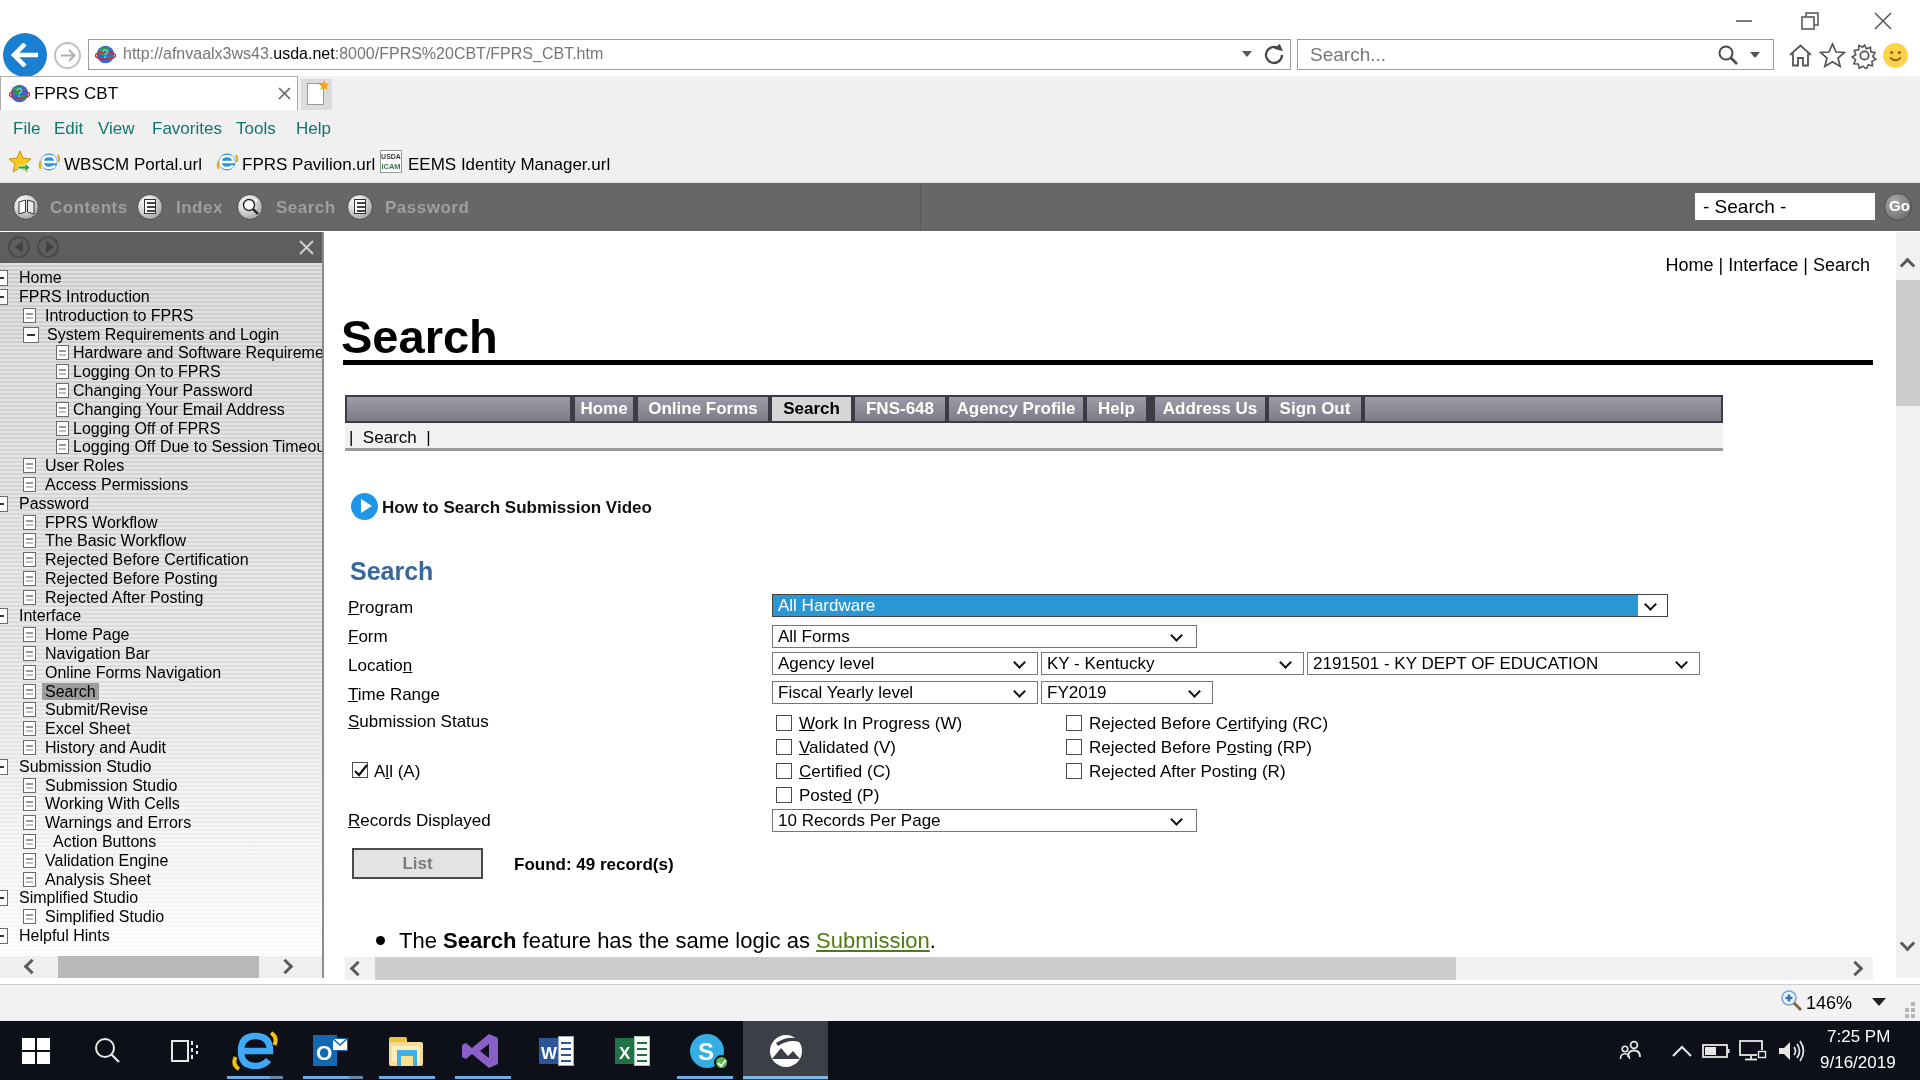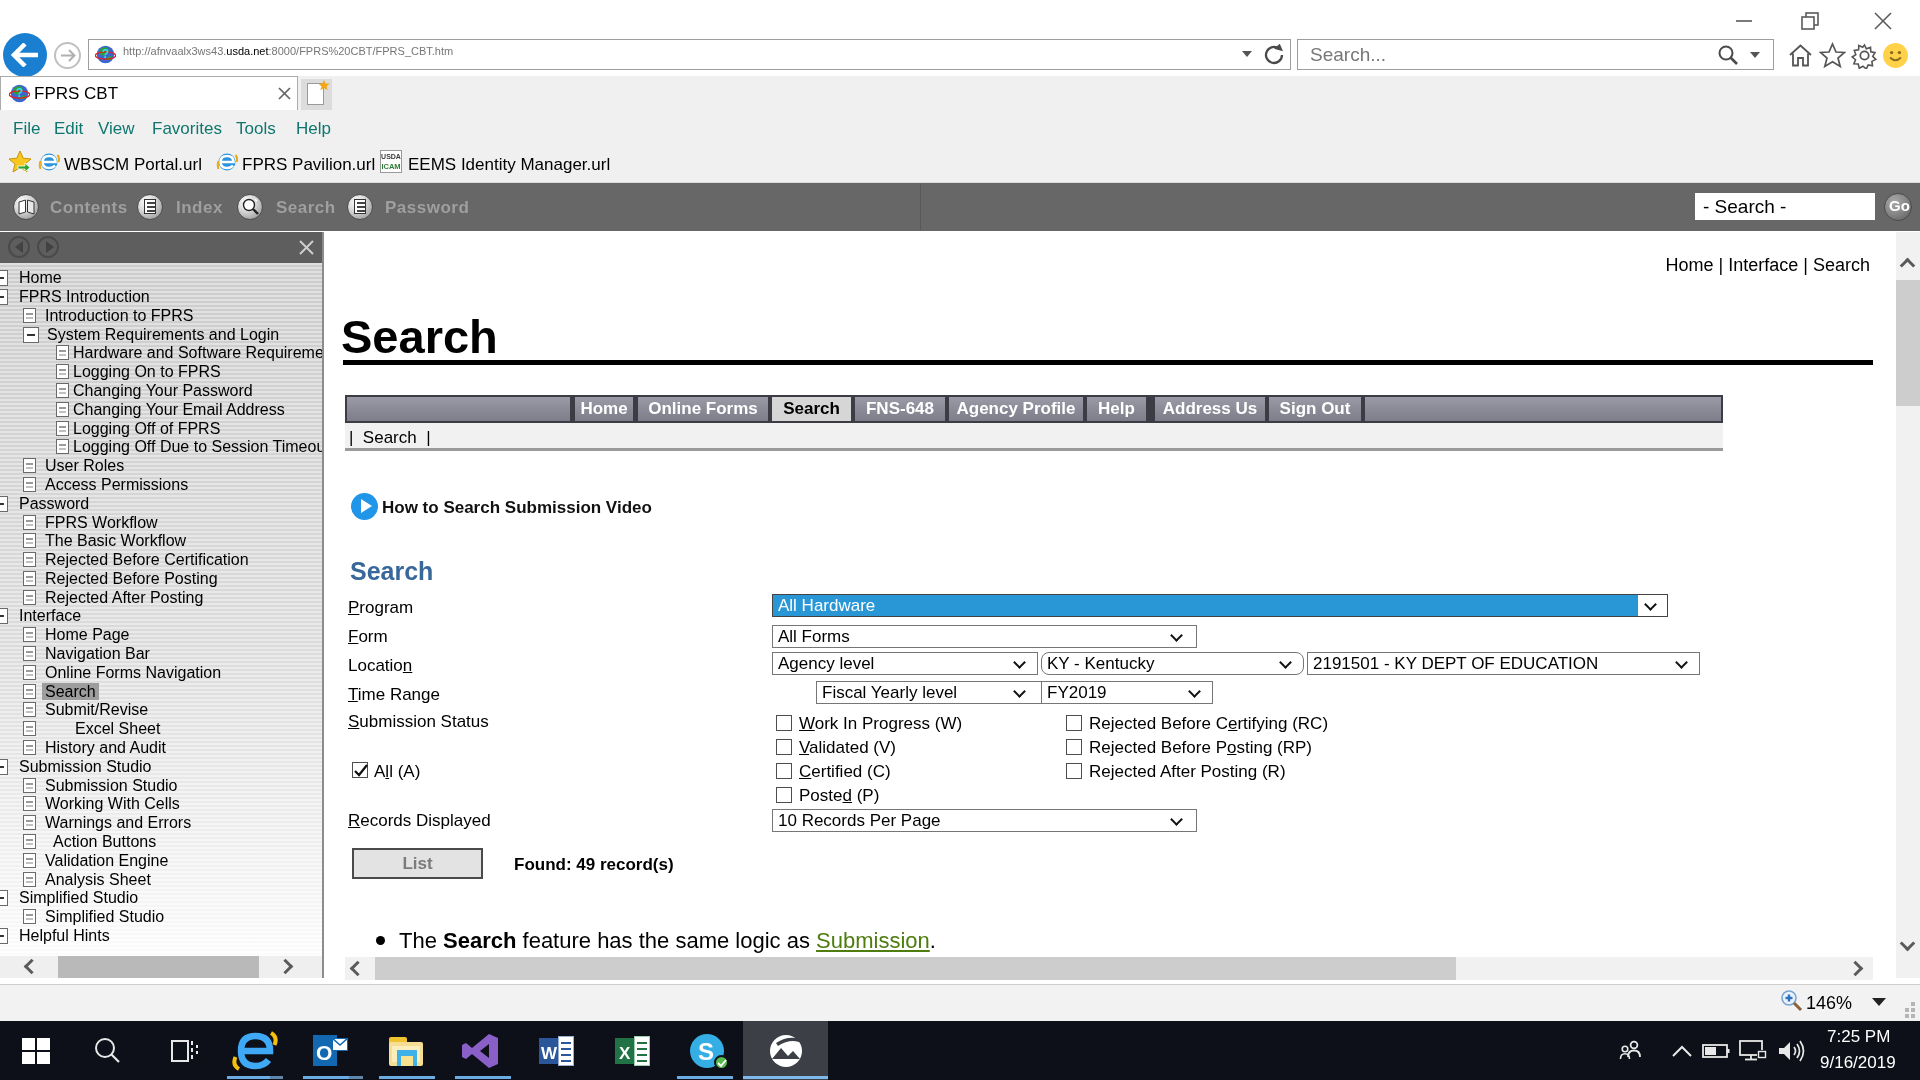--- a/index.html
+++ b/index.html
@@ -23,21 +23,21 @@
   .winbtn line, .winbtn rect { stroke:#5a5a5a; fill:none; stroke-width:1.6; }
   
   #backbtn { left:3px; top:33px; width:44px; height:44px; border-radius:50%;
              background:#1b7fd1; }
   #fwdbtn  { left:54px; top:42px; width:27px; height:27px; border-radius:50%;
              border:2px solid #c0c0c0; background:#fff; }
   #urlfield { left:88px; top:39px; width:1203px; height:31px; background:#fff;
               border:1px solid #9d9d9d; }
   #searchfield { left:1297px; top:39px; width:477px; height:31px; background:#fff;
               border:1px solid #9d9d9d; }
-  .urltext { font-size:11px; color:#767676; }
+  .urltext { font-size:16px; color:#767676; }
   
   #tab1 { left:0; top:76px; width:298px; height:34px; background:#fff;
           border:1px solid #ababab; border-bottom:none; }
   #newtab { left:301px; top:79px; width:31px; height:31px; background:#dcdcdc; }
   
   .menuitem { position:absolute; top:119px; font-size:17px; color:#0f766e; }
   .favtext  { position:absolute; top:155px; font-size:17px; color:#000; }
   
   .hbtxt { position:absolute; top:198px; font-size:17px; font-weight:bold;
            color:#9f9f9f; letter-spacing:0.5px; }
@@ -405,21 +405,21 @@
         <i></i>
         <b></b>
       </div>
       <span style="position:absolute; left:45px; top:0;">Submit/Revise</span>
     </div>
 <div class="trow" style="top:457.2px;">
       <div class="ticon" style="left:23px;">
         <i></i>
         <b></b>
       </div>
-      <span style="position:absolute; left:45px; top:0;margin-left:30px;">Excel Sheet</span>
+      <span style="position:absolute; left:45px; top:0;">Excel Sheet</span>
     </div>
 <div class="trow" style="top:476.0px;">
       <div class="ticon" style="left:23px;">
         <i></i>
         <b></b>
       </div>
       <span style="position:absolute; left:45px; top:0;">History and Audit</span>
     </div>
 <div class="trow" style="top:494.7px;">
       <div class="tbox" style="left:-8px;">
@@ -535,25 +535,25 @@
 <div class="flabel" style="top:712px;"><u>S</u>ubmission Status</div>
 <div class="flabel" style="top:811px;"><u>R</u>ecords Displayed</div>
 
 <div class="sel" style="left:772px; top:594px; width:896px; background:#2996d6; color:#fff; border:1px solid #444;">All Hardware</div>
 <div class="abs" style="left:1638px; top:595px; width:29px; height:21px; background:#fff;"></div>
 <div class="chev" style="left:1646px; top:600px;"></div>
 <div class="sel" style="left:772px; top:625px; width:425px;">All Forms</div>
 <div class="chev" style="left:1172px; top:631px;"></div>
 <div class="sel" style="left:772px; top:652px; width:266px;">Agency level</div>
 <div class="chev" style="left:1015px; top:658px;"></div>
-<div class="sel" style="left:1041px; top:652px; width:263px;border-radius:8px;">KY - Kentucky</div>
+<div class="sel" style="left:1041px; top:652px; width:263px;">KY - Kentucky</div>
 <div class="chev" style="left:1281px; top:658px;"></div>
 <div class="sel" style="left:1307px; top:652px; width:393px;">2191501 - KY DEPT OF EDUCATION</div>
 <div class="chev" style="left:1677px; top:658px;"></div>
-<div class="sel" style="left:816px; top:681px; width:266px;">Fiscal Yearly level</div>
+<div class="sel" style="left:772px; top:681px; width:266px;">Fiscal Yearly level</div>
 <div class="chev" style="left:1015px; top:687px;"></div>
 <div class="sel" style="left:1041px; top:681px; width:172px;">FY2019</div>
 <div class="chev" style="left:1190px; top:687px;"></div>
 <div class="sel" style="left:772px; top:809px; width:425px;">10 Records Per Page</div>
 <div class="chev" style="left:1172px; top:815px;"></div>
 
 <div class="cb" style="left:776px; top:715px;"></div>
 <div class="cblabel" style="left:799px; top:714px;"><u>W</u>ork In Progress (W)</div>
 <div class="cb" style="left:776px; top:739px;"></div>
 <div class="cblabel" style="left:799px; top:738px;"><u>V</u>alidated (V)</div>

